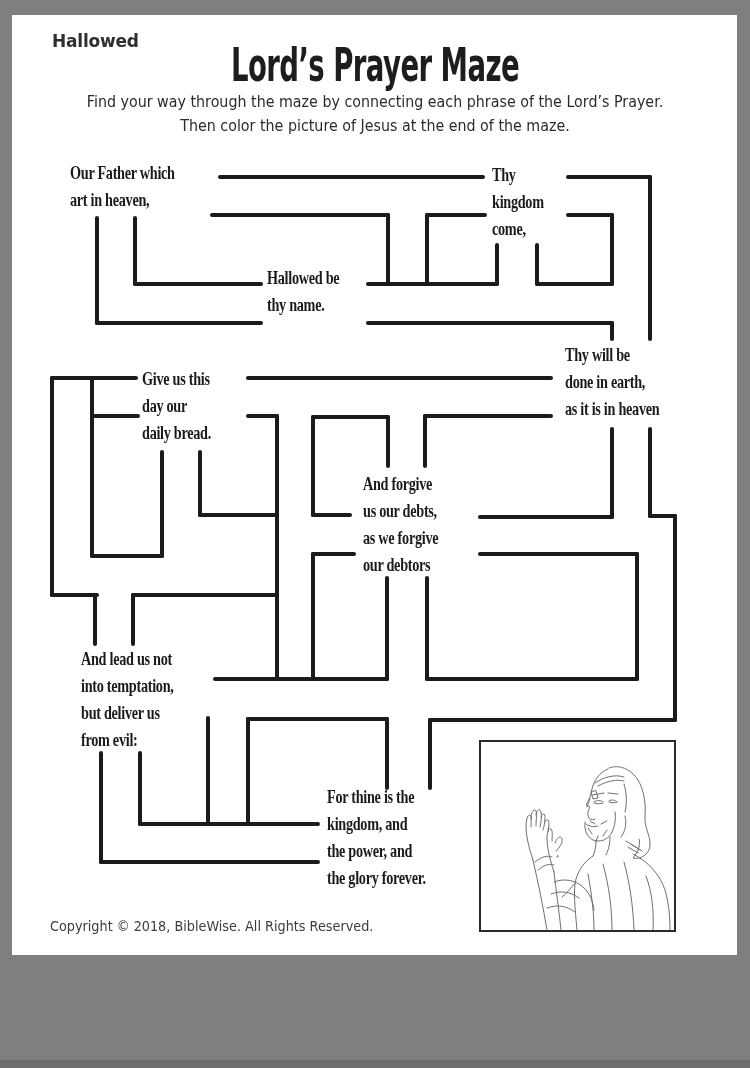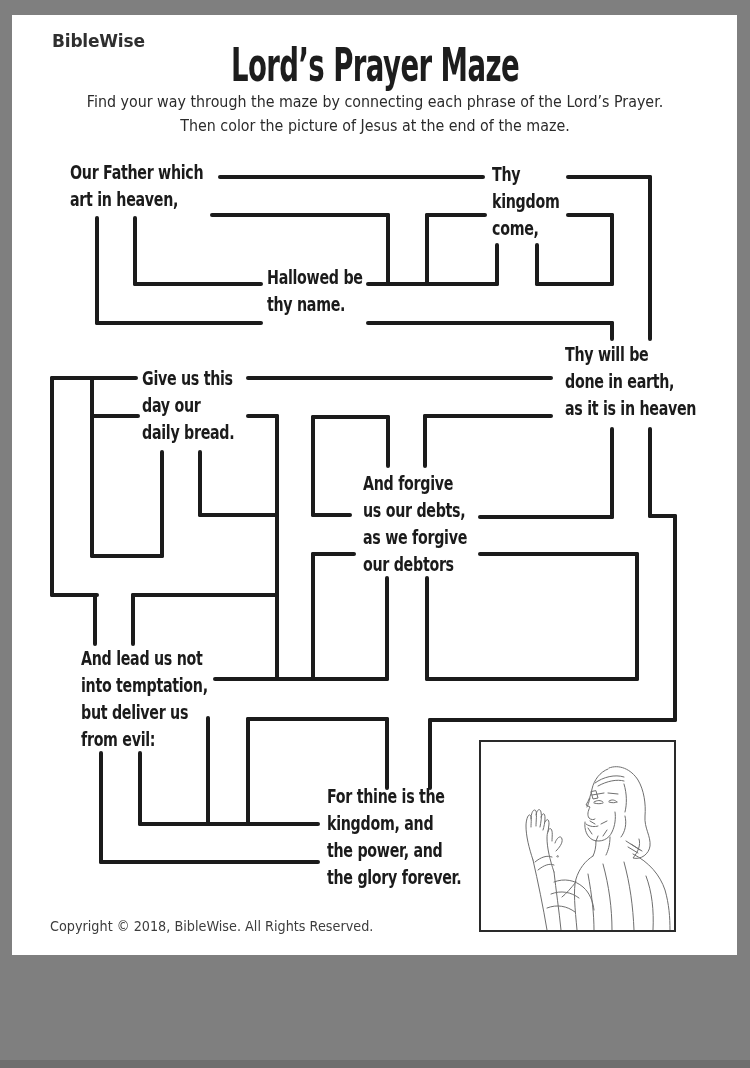--- a/index.html
+++ b/index.html
@@ -29,21 +29,21 @@
     transform:scaleX(0.60);transform-origin:50% 0;
     letter-spacing:-1px;
   }
   .instr{
     position:absolute;left:0;width:750px;text-align:center;
     font-size:15.5px;line-height:18px;color:#2b2b2b;
     transform:scaleX(0.92);transform-origin:50% 0;
   }
   .instr.l1{top:93px;}
   .instr.l2{top:117px;}
-  #maze-layer{position:absolute;left:0;top:0;width:750px;height:836px;}
+  #maze-layer{position:absolute;left:0;top:0;width:750px;height:836px;font-family:Liberation Serif, serif;}
   .seg{position:absolute;border-radius:2px;}
   .phrase{
     position:absolute;
     font-weight:bold;font-size:19px;line-height:27px;color:#1b1b1b;
     letter-spacing:-0.4px;white-space:pre-line;
     transform:scaleX(0.75);transform-origin:0 0;
   }
   .picture-box{
     position:absolute;left:479px;top:740px;width:193px;height:188px;
     border:2px solid #2a2a2a;background:#ffffff;
@@ -54,21 +54,21 @@
     font-size:13.5px;color:#3d3d3d;
     transform:scaleX(0.95);transform-origin:0 0;
   }
 </style>
 </head>
 <body>
 
 <div class="page-bg"></div>
 <div class="bottom-strip"></div>
 
-<div class="brand">BibleWise</div>
+<div class="brand">Hallowed</div>
 <h1 class="title" style="margin:0;">Lord’s Prayer Maze</h1>
 <div class="instr l1">Find your way through the maze by connecting each phrase of the Lord’s Prayer.</div>
 <div class="instr l2">Then color the picture of Jesus at the end of the maze.</div>
 
 <div id="maze-layer">
     <div class="seg" style="left: 218px; top: 175px; width: 267px; height: 4px; background: rgb(27, 27, 27);"></div>
     <div class="seg" style="left: 566px; top: 175px; width: 86px; height: 4px; background: rgb(27, 27, 27);"></div>
     <div class="seg" style="left: 648px; top: 175px; width: 4px; height: 166px; background: rgb(27, 27, 27);"></div>
     <div class="seg" style="left: 210px; top: 213px; width: 180px; height: 4px; background: rgb(27, 27, 27);"></div>
     <div class="seg" style="left: 386px; top: 213px; width: 4px; height: 73px; background: rgb(27, 27, 27);"></div>

